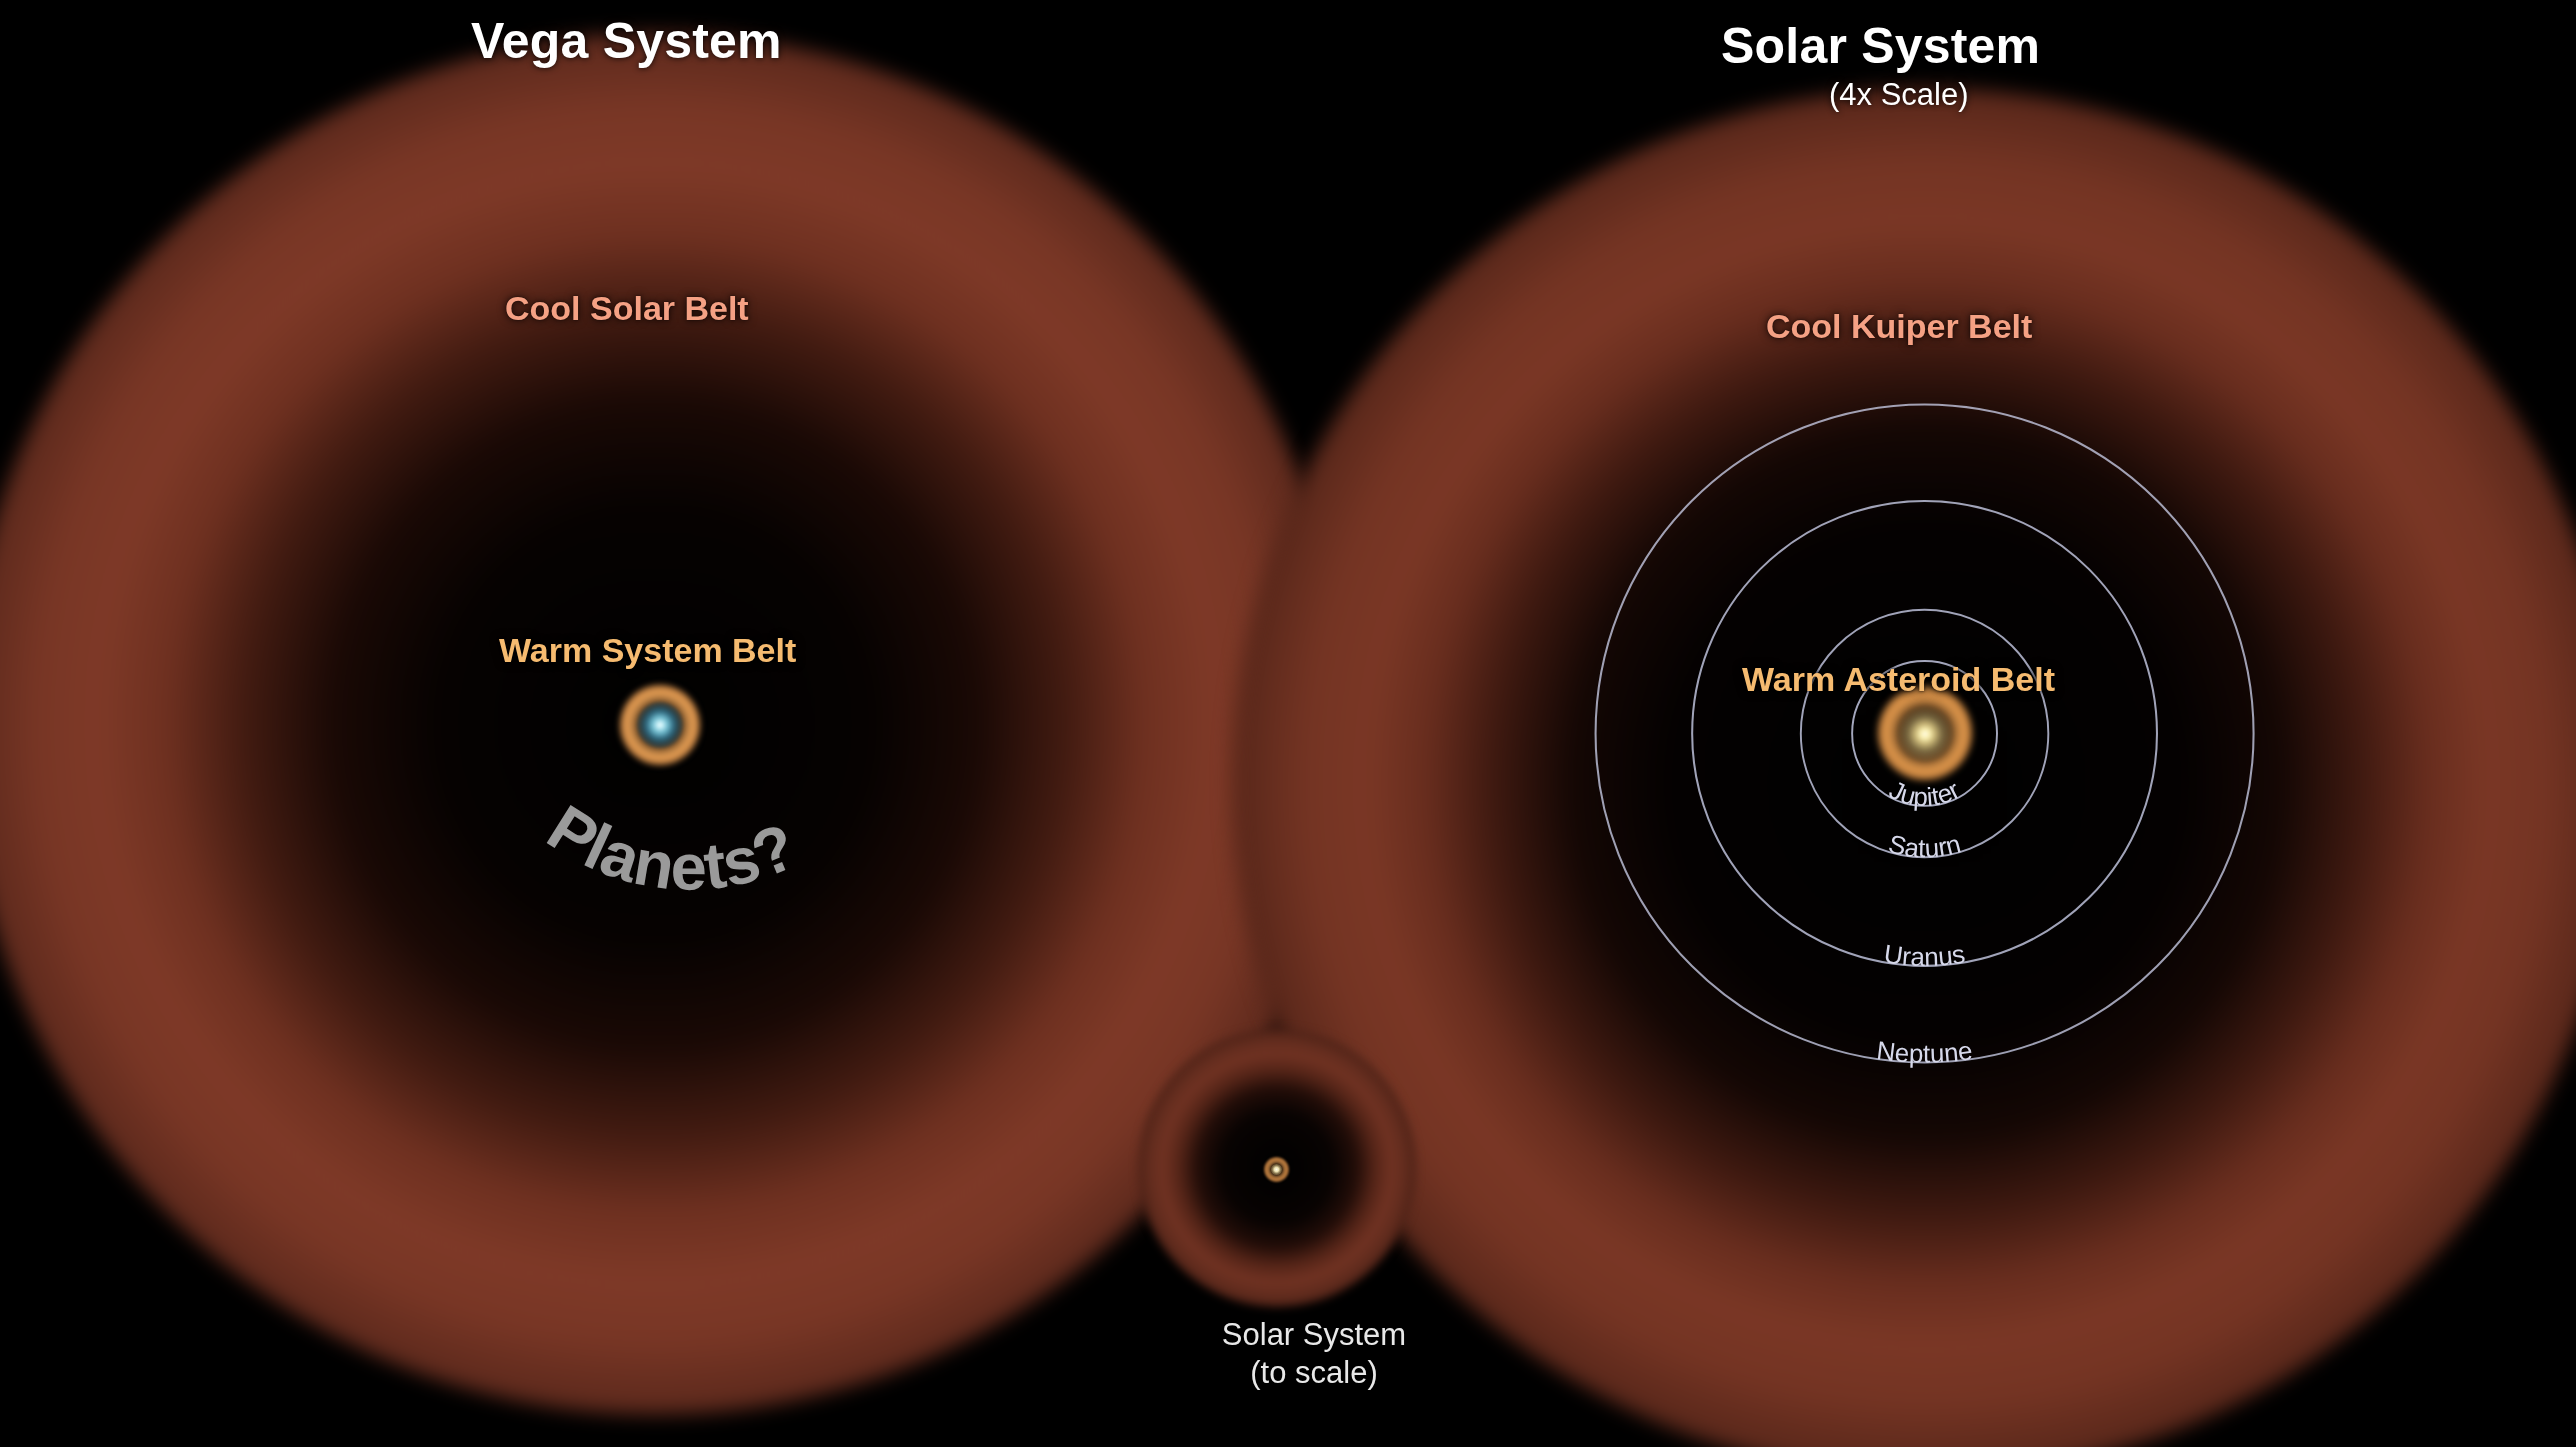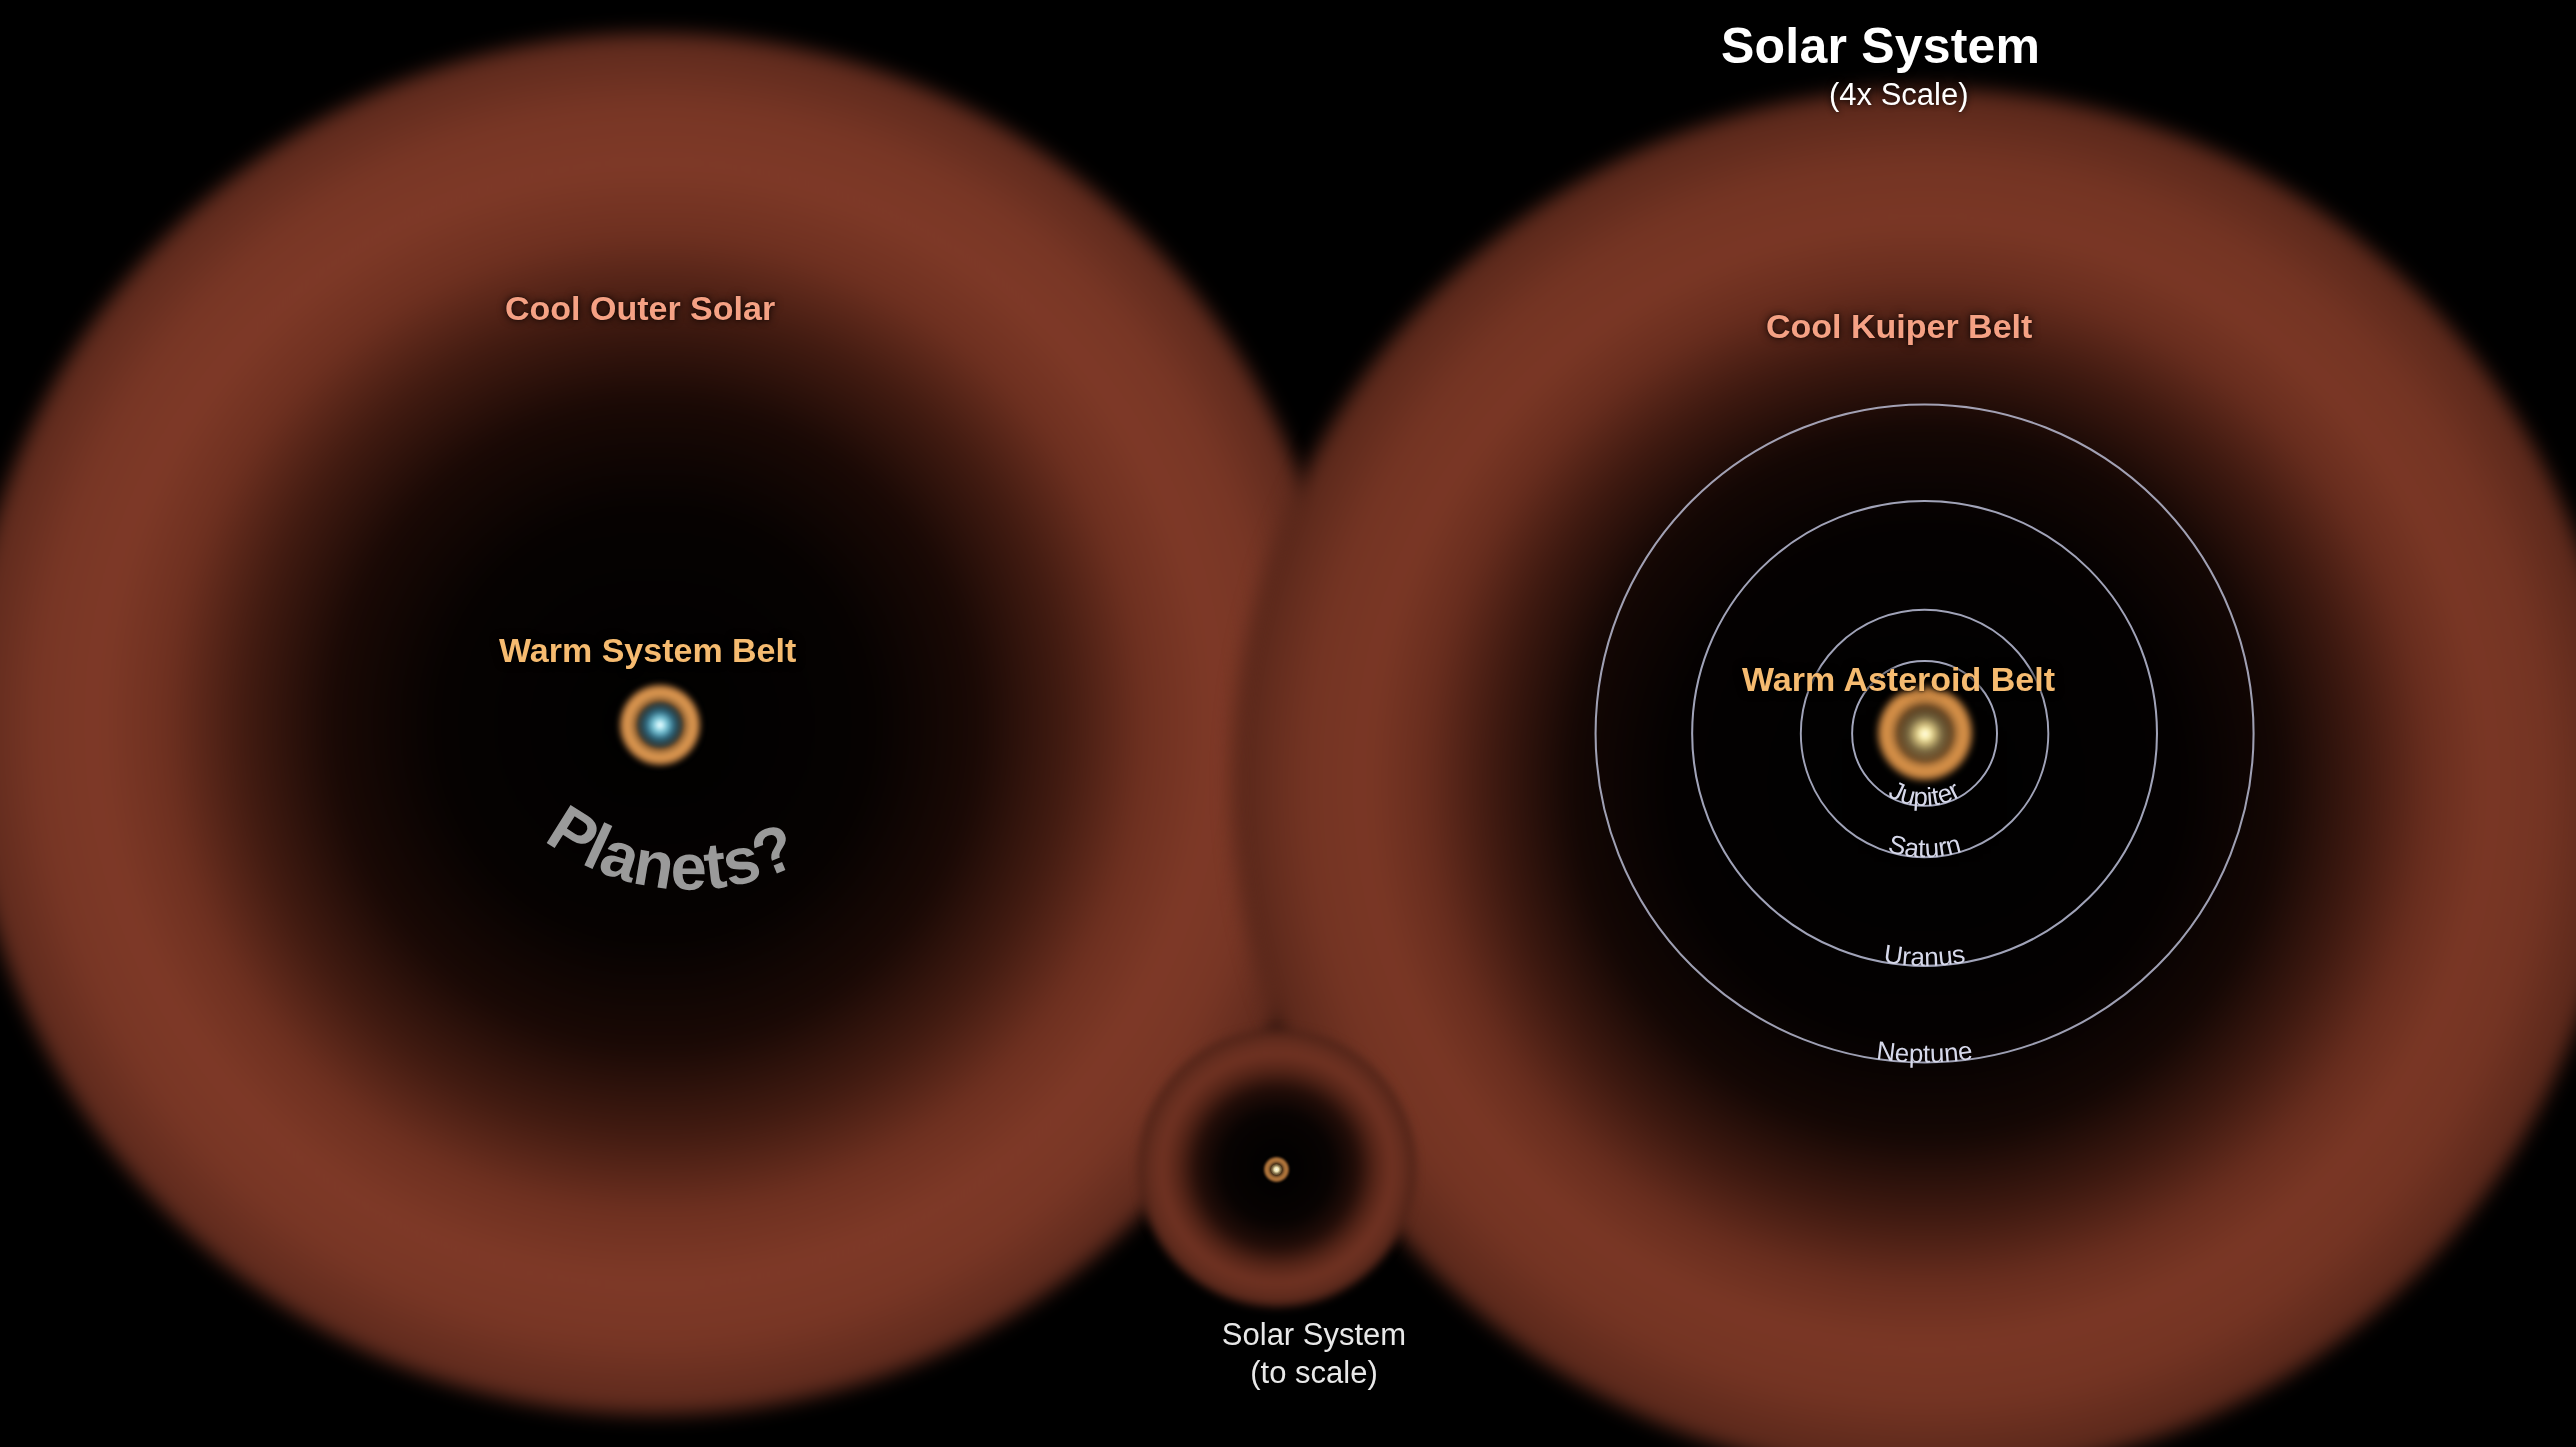--- a/index.html
+++ b/index.html
@@ -216,25 +216,26 @@
 
   <div class="star" id="vega-warm-ring"></div>
   <div class="star" id="vega-star"></div>
 
   <div class="star" id="sun-warm-ring"></div>
   <div class="star" id="sun-star"></div>
 
   <div class="star" id="inset-sun-ring"></div>
   <div class="star" id="inset-sun"></div>
 
+  <div class="label" id="vega-title">Vega System</div>
 
   <div class="label" id="solar-title">Solar System</div>
   <div class="label" id="solar-subtitle">(4x Scale)</div>
 
-  <div class="label cool-belt-label" id="vega-cool-label">Cool Outer Solar</div>
+  <div class="label cool-belt-label" id="vega-cool-label">Cool Solar Belt</div>
   <div class="label warm-belt-label" id="vega-warm-label">Warm System Belt</div>
 
   <div class="label cool-belt-label" id="solar-cool-label">Cool Kuiper Belt</div>
   <div class="label warm-belt-label" id="solar-warm-label">Warm Asteroid Belt</div>
 
   <div class="label" id="inset-caption">
     <div>Solar System</div>
     <div>(to scale)</div>
   </div>
 

